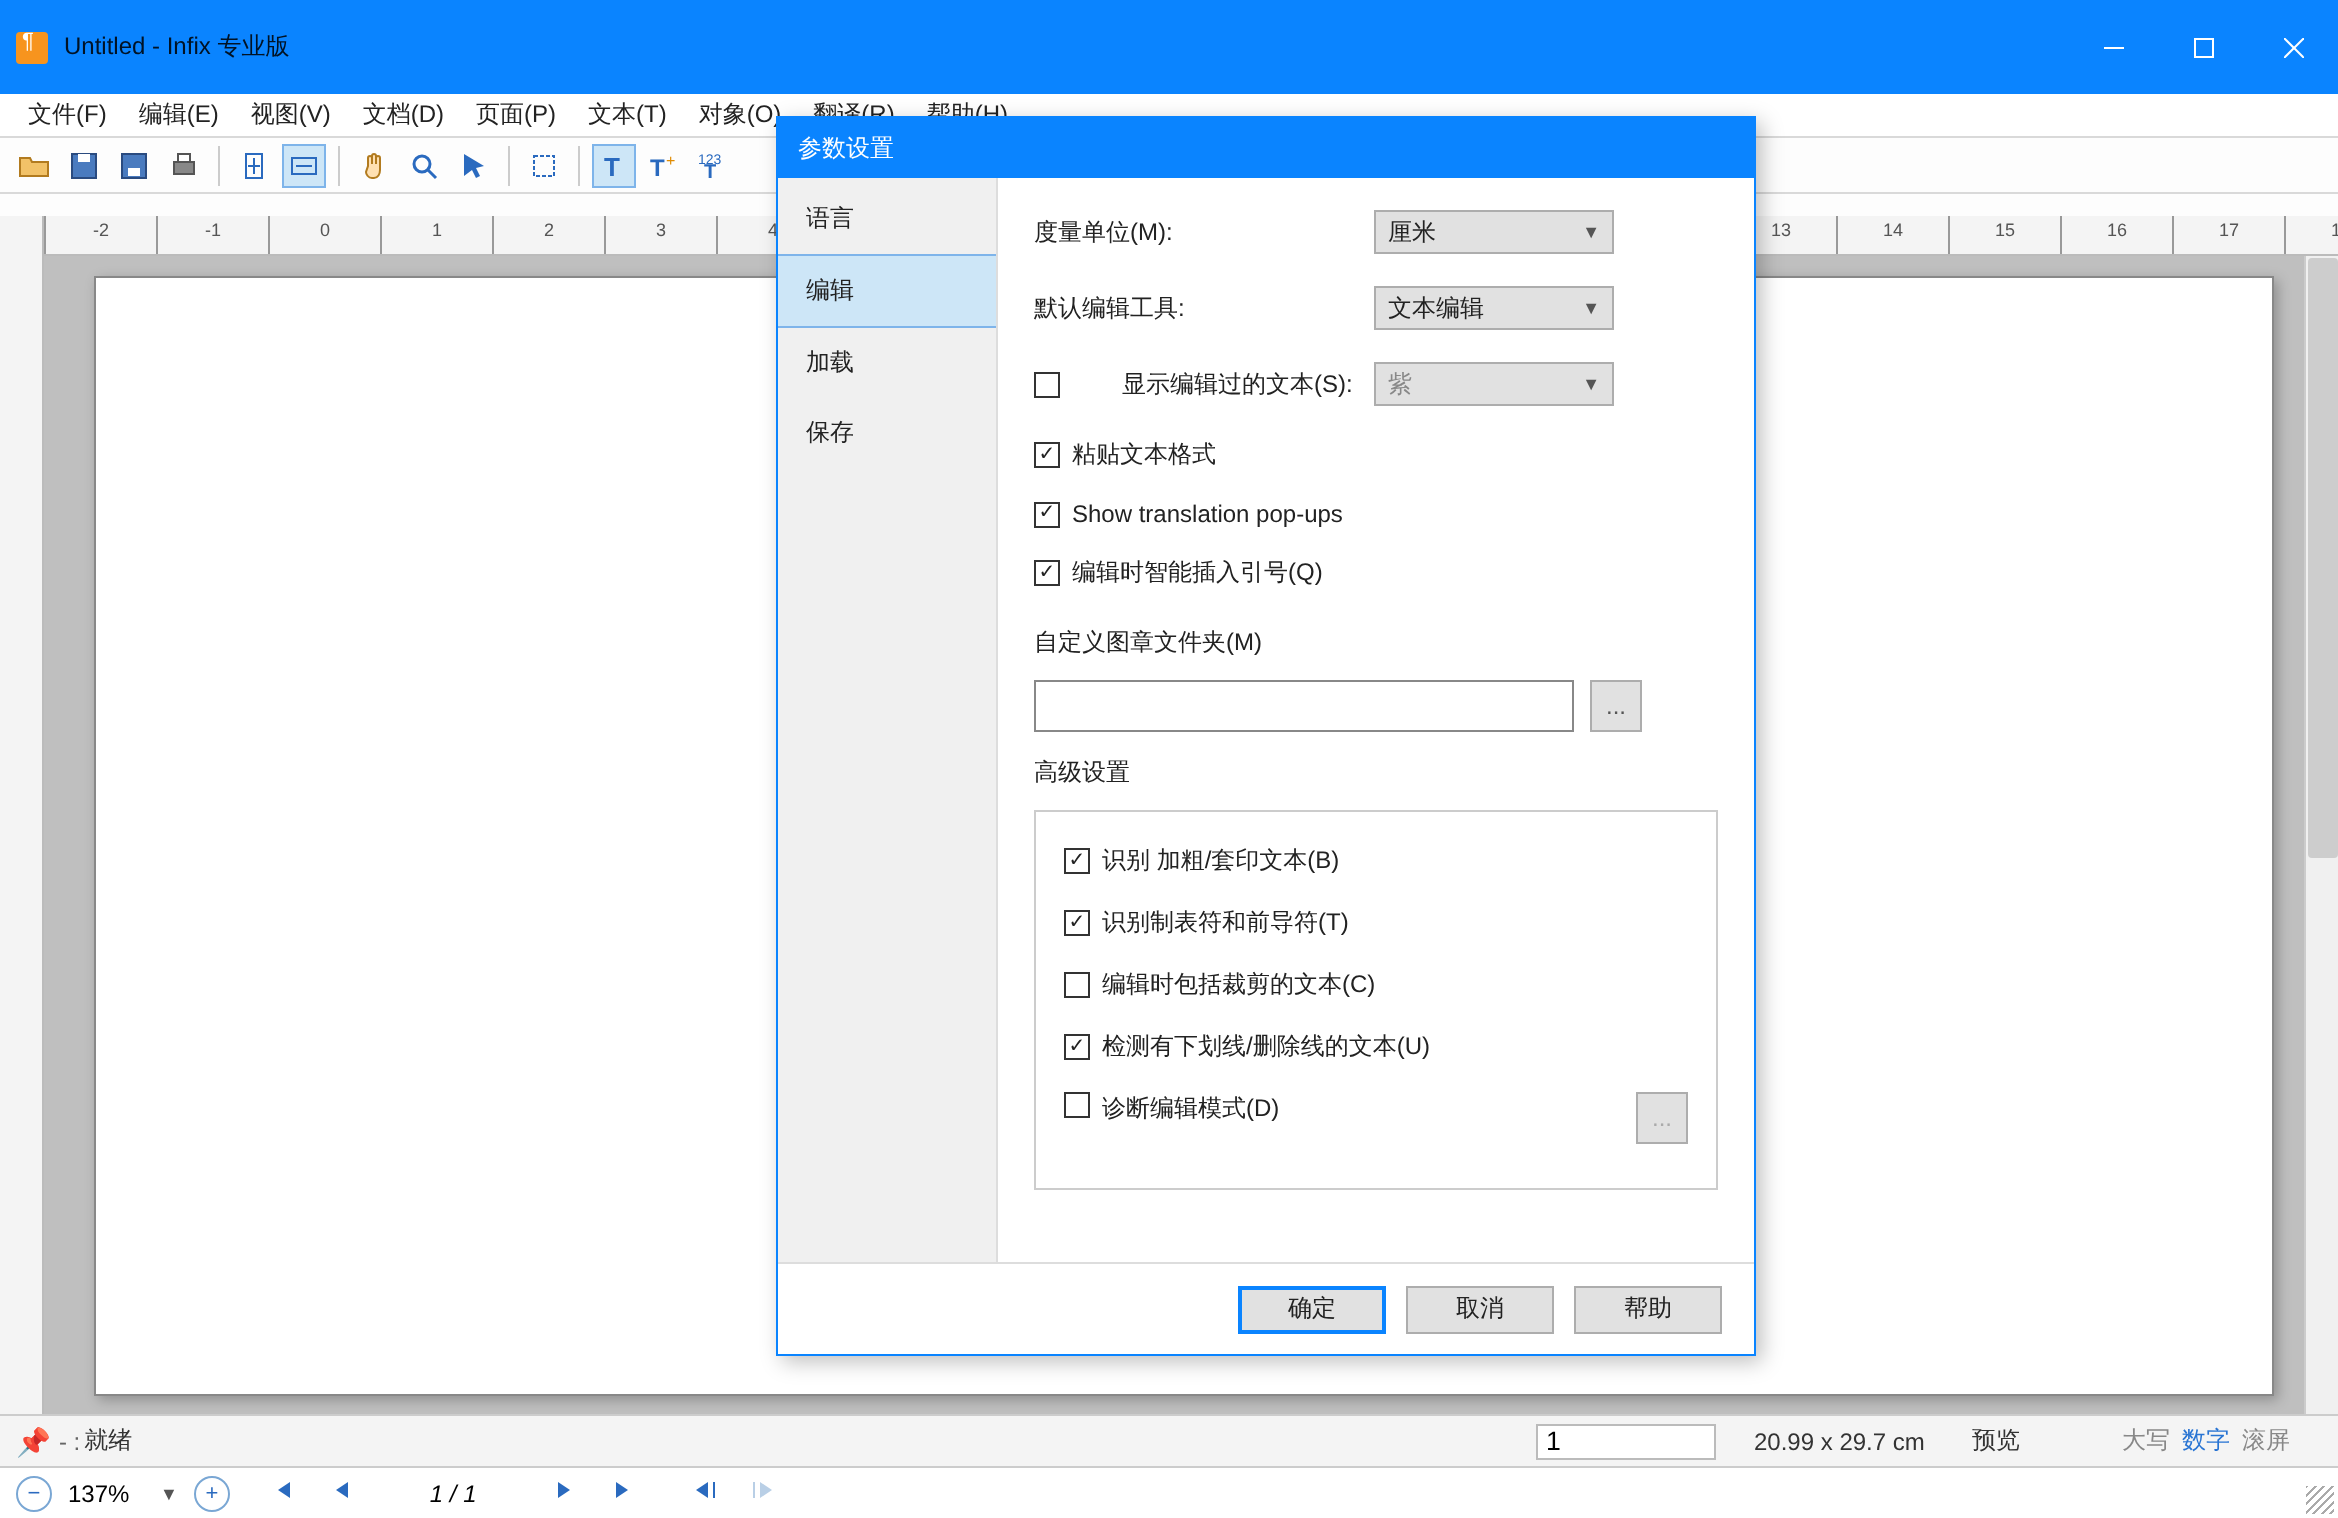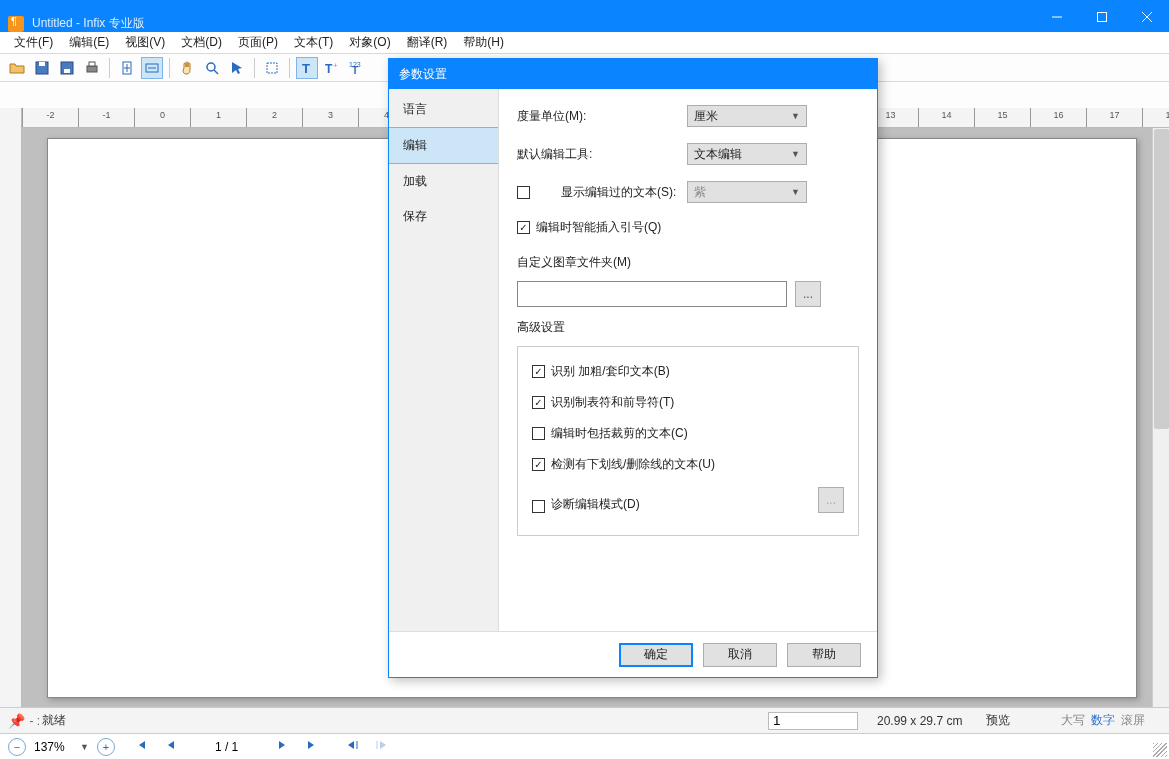--- a/index.html
+++ b/index.html
@@ -1,18 +1,18 @@
 <!DOCTYPE html>
 <html><head>
 <meta charset="utf-8">
 <style>
 * { box-sizing: border-box; margin: 0; padding: 0; font-family: "Microsoft YaHei", "Segoe UI", sans-serif; }
 body { width: 1169px; height: 759px; overflow: hidden; background: #fff; font-size: 12px; position: relative; }
 
-.titlebar { height: 32px; background: #0a84ff; display: flex; align-items: flex-end; padding-left: 8px; color: #ffffff; }
+.titlebar { height: 47px; background: #0a84ff; display: flex; align-items: center; padding-left: 8px; color: #000000; }
 .titlebar .app-icon { width: 16px; height: 16px; background: #f7941e; margin-right: 8px; border-radius: 2px; position: relative; }
 .titlebar .app-icon::after { content: "¶"; color: #fff; font-size: 11px; position: absolute; left: 3px; top: -1px; }
 .title-text { flex: 1; font-size: 12px; opacity: .85; }
 .win-controls { display: flex; }
 .win-btn { width: 45px; height: 30px; display: flex; align-items: center; justify-content: center; color: #fff; }
 .win-btn svg { width: 10px; height: 10px; }
 
 .menubar { height: 22px; background: #fff; border-bottom: 1px solid #d9d9d9; display: flex; align-items: center; padding: 0 6px; }
 .menubar span { padding: 2px 8px; color: #222; }
 
@@ -40,21 +40,21 @@
 .statusbar1 .sb-page { position: absolute; left: 768px; }
 .statusbar1 .sb-dims { position: absolute; left: 877px; width: 100px; }
 .statusbar1 .sb-preview { position: absolute; left: 986px; }
 .statusbar1 .sb-toggle { position: absolute; right: 24px; display: flex; gap: 6px; color: #888; }
 .statusbar1 .sb-toggle .active { color: #2874d3; }
 .statusbar1 .pin { color: #e8a23c; font-size: 14px; margin-right: 4px; }
 
 .statusbar2 { position: absolute; bottom: 0; left: 0; right: 0; height: 26px; background: #fff; border-top: 1px solid #ccc; display: flex; align-items: center; padding: 0 8px; gap: 8px; color: #2a6abf; }
 .statusbar2 .zbtn { width: 18px; height: 18px; border: 1px solid #7aa7d4; border-radius: 50%; display: flex; align-items: center; justify-content: center; font-size: 11px; color: #2a6abf; }
 .statusbar2 .zoom-val { color: #000; width: 38px; }
-.statusbar2 .nav { display: flex; gap: 18px; align-items: center; margin-left: 12px; }
+.statusbar2 .nav { display: flex; gap: 18px; align-items: center; margin-left: 12px; font-style: italic; }
 .statusbar2 .nav-pg { color: #000; margin: 0 20px; }
 .statusbar2 svg { width: 12px; height: 12px; }
 .grip { position: absolute; right: 2px; bottom: 2px; width: 14px; height: 14px; background: repeating-linear-gradient(135deg,#aaa,#aaa 1px,transparent 1px,transparent 3px); }
 
 
 .dialog { position: absolute; left: 388px; top: 58px; width: 490px; height: 620px; background: #fff; border: 1px solid #0a84ff; box-shadow: 3px 3px 10px rgba(0,0,0,.25); display: flex; flex-direction: column; }
 .dialog-title { height: 30px; background: #0a84ff; color: #fff; display: flex; align-items: center; padding: 0 10px; font-size: 12px; }
 .dialog-body { flex: 1; display: flex; }
 .dialog-nav { width: 110px; background: #f0f0f0; border-right: 1px solid #ddd; padding-top: 3px; }
 .dialog-nav div { padding: 9px 14px; font-size: 12px; color: #222; }
@@ -65,21 +65,21 @@
 .select { width: 120px; height: 22px; border: 1px solid #adadad; background: #e1e1e1; display: flex; align-items: center; padding: 0 6px; position: relative; font-size: 12px; text-align: center; }
 .select .car { position: absolute; right: 6px; font-size: 9px; color: #555; }
 .select.disabled { color: #888; }
 .chk { display: flex; align-items: center; gap: 6px; margin-bottom: 14px; }
 .chk-box { width: 13px; height: 13px; border: 1px solid #333; display: flex; align-items: center; justify-content: center; font-size: 10px; line-height: 1; color: #222; }
 .chk-box.checked::after { content: "✓"; }
 .section-lbl { margin: 18px 0 10px 0; }
 .text-input { width: 270px; height: 26px; border: 1px solid #888; }
 .browse-btn { width: 26px; height: 26px; border: 1px solid #adadad; background: #e1e1e1; margin-left: 8px; display: flex; align-items: center; justify-content: center; color: #555; }
 .fieldset { border: 1px solid #ccc; padding: 16px 14px 8px 14px; margin-top: 8px; position: relative; }
-.diag-row { display: flex; align-items: flex-end; }
+.diag-row { display: flex; align-items: flex-start; }
 .dialog-footer { height: 46px; border-top: 1px solid #ddd; display: flex; align-items: center; justify-content: flex-end; padding: 0 16px; gap: 10px; }
 .dbtn { width: 74px; height: 24px; border: 1px solid #adadad; background: #e1e1e1; font-size: 12px; color: #222; display: flex; align-items: center; justify-content: center; }
 .dbtn.primary { border: 2px solid #0a84ff; }
 </style>
 </head>
 <body>
 
 <div class="titlebar">
   <span class="app-icon"></span>
   <span class="title-text">Untitled - Infix 专业版</span>
@@ -315,20 +315,28 @@
           <span>显示编辑过的文本(S):</span>
         </span>
         <div class="select disabled">
             <span>紫</span>
             <span class="car">▼</span>
           </div>
       </div>
 
       <div class="chk">
         <span class="chk-box checked"></span>
+        <span>粘贴文本格式</span>
+      </div>
+      <div class="chk">
+        <span class="chk-box checked"></span>
+        <span>Show translation pop-ups</span>
+      </div>
+      <div class="chk">
+        <span class="chk-box checked"></span>
         <span>编辑时智能插入引号(Q)</span>
       </div>
 
       <div class="section-lbl">自定义图章文件夹(M)</div>
       <div style="display:flex;align-items:center;">
         <input class="text-input" type="text" style="">
         <div class="browse-btn">...</div>
       </div>
 
       <div class="section-lbl" style="margin-top:12px;">高级设置</div>

